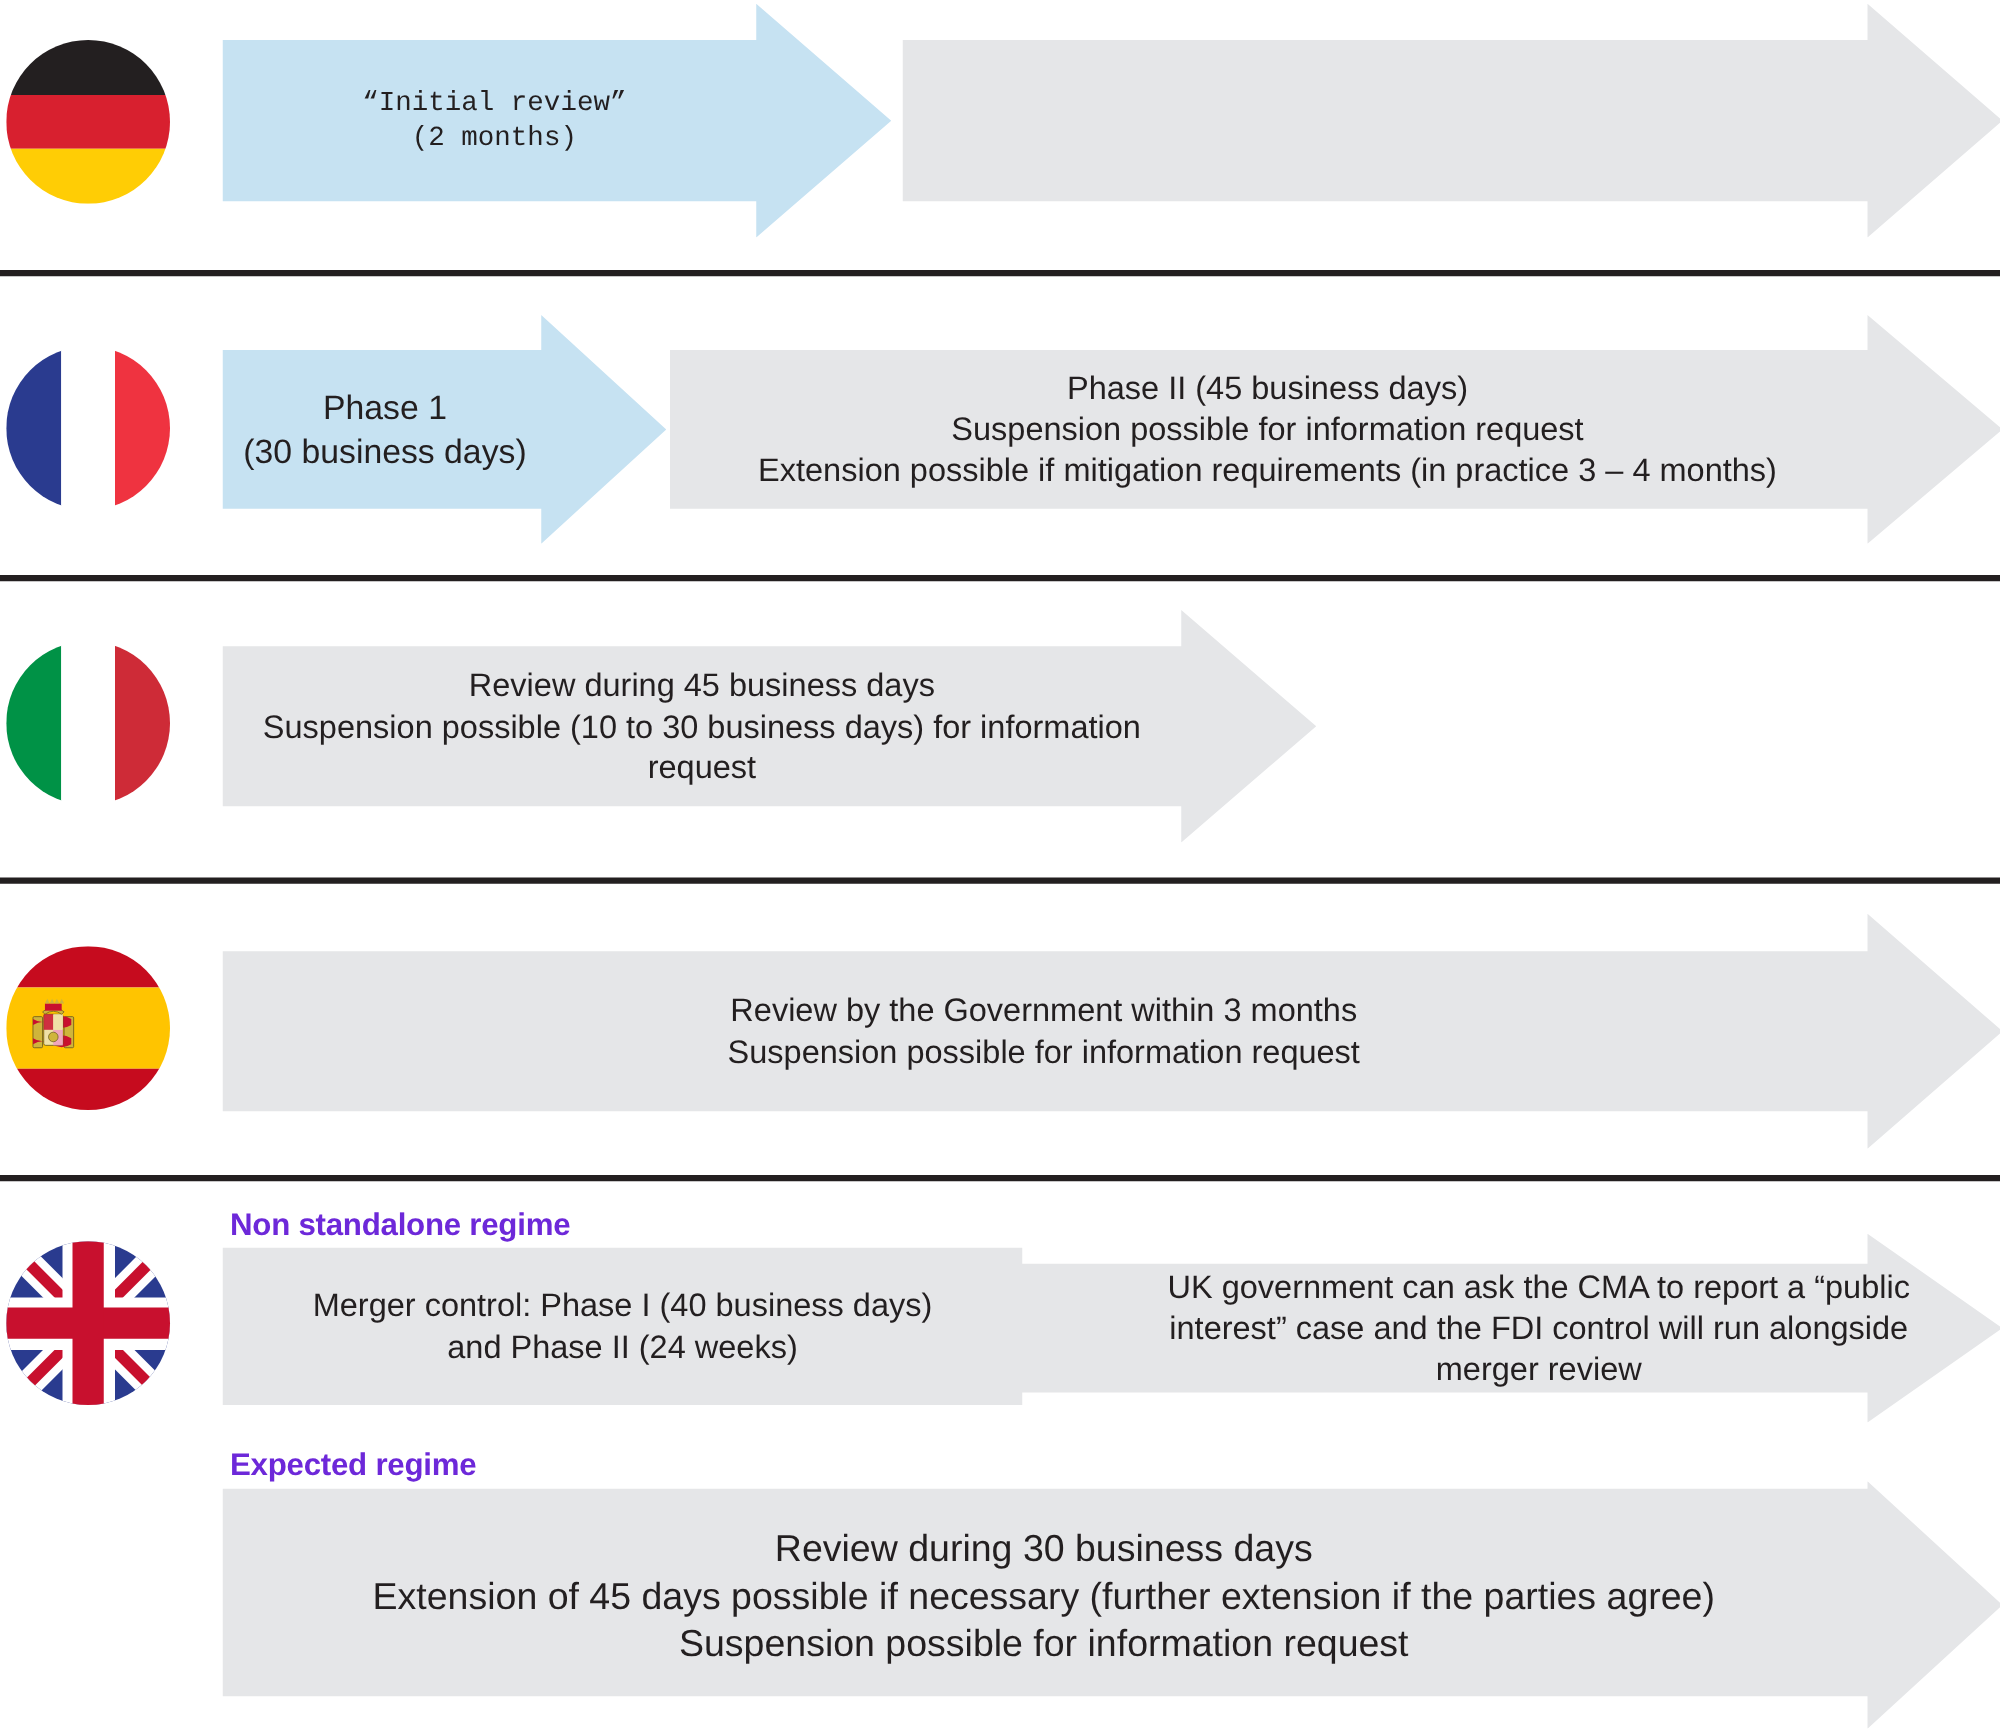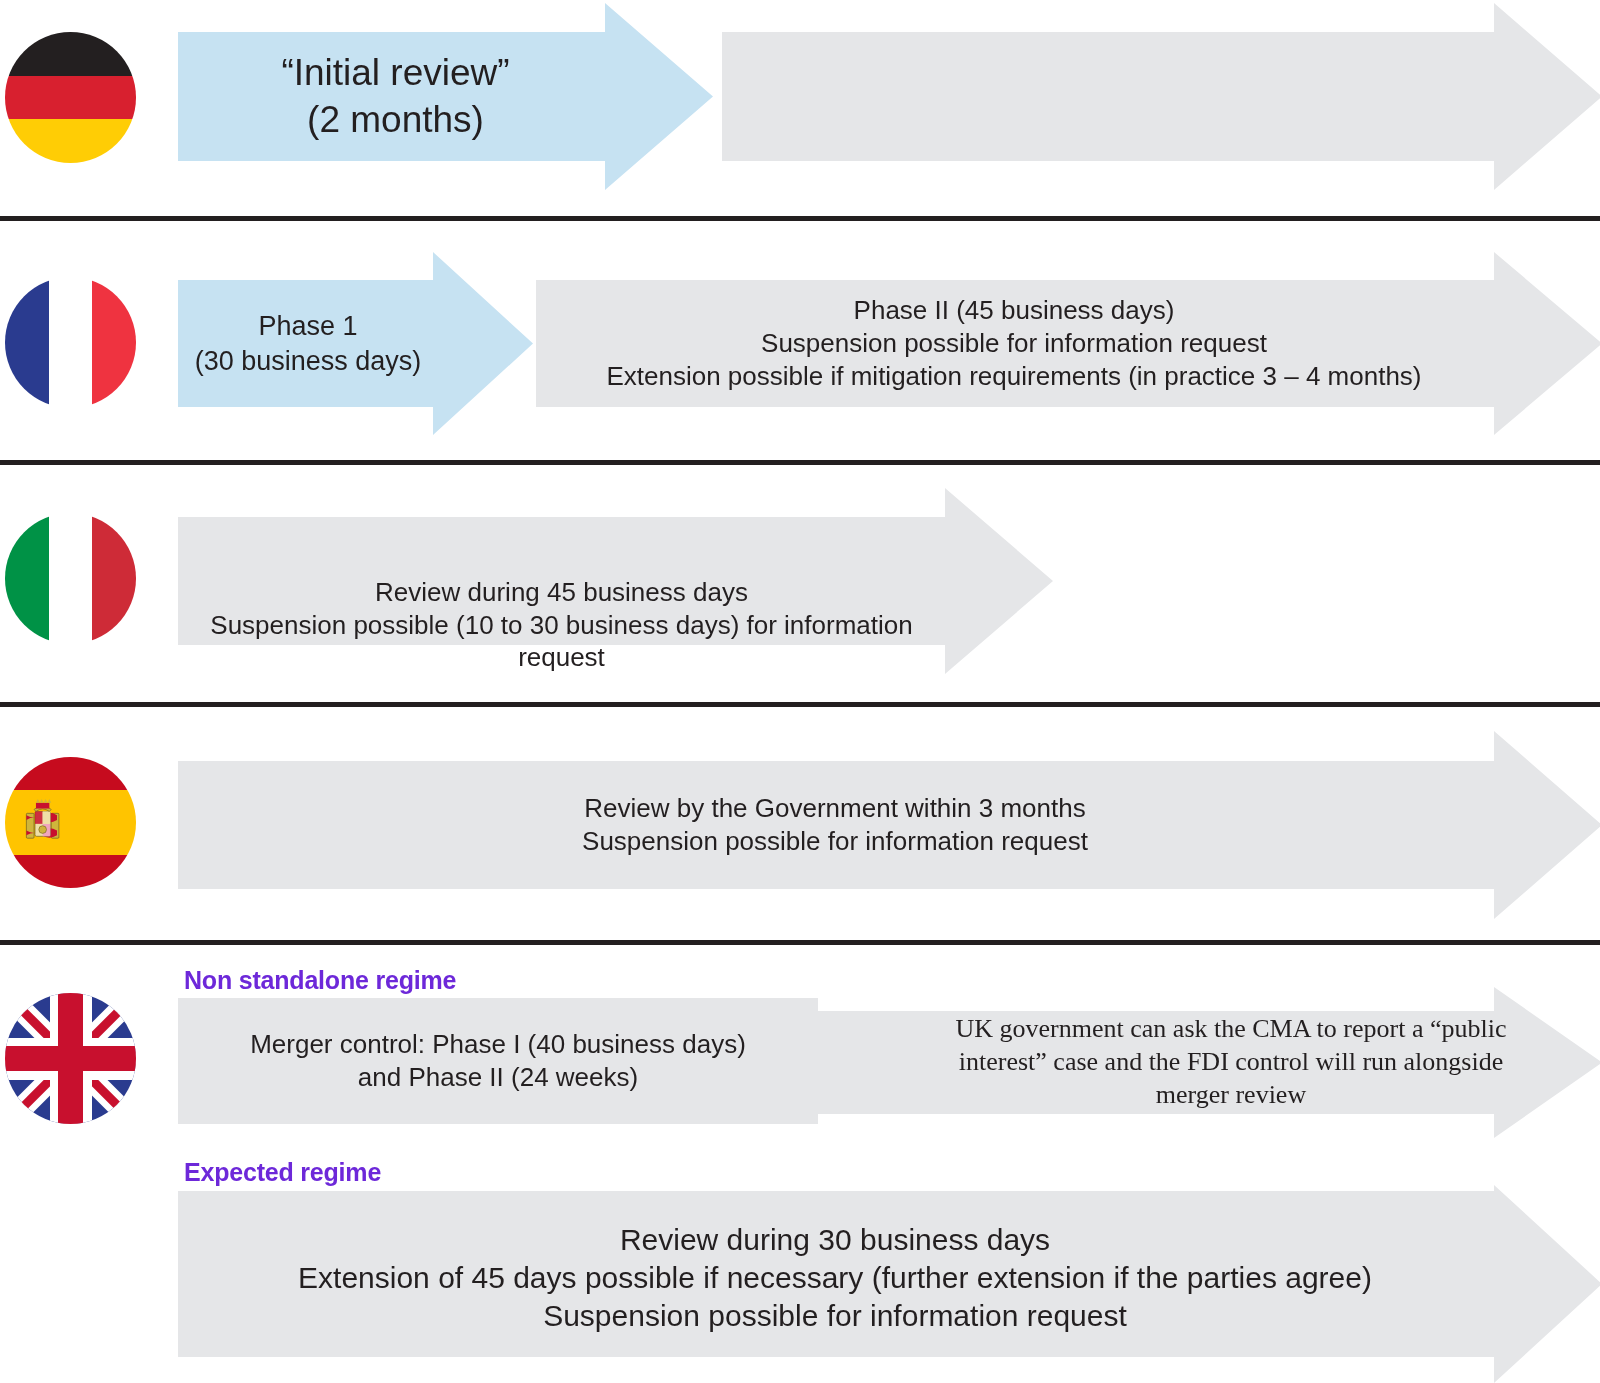--- a/index.html
+++ b/index.html
@@ -161,21 +161,21 @@
   <div class="flag flag-de" style="top:32px;">
     <div class="band b1"></div>
       <div class="band b2"></div>
       <div class="band b3"></div>
   </div>
 
   <div class="arrow" style="left:178px; top:3px; width:535px; height:187px;">
     <svg viewBox="0 0 535 187" preserveAspectRatio="none">
       <polygon points="0,29 427,29 427,0 535,93.5 427,187 427,158 0,158" fill="#c6e2f2"></polygon>
     </svg>
-    <div class="arrow-text" style="font-size:37px; width:420px; margin-right:100px;">“Initial review”
+    <div class="arrow-text" style="font-size:22px; width:420px; margin-right:100px;font-family:Liberation Mono, monospace;">“Initial review”
 (2 months)</div>
   </div>
 
   <div class="arrow" style="left:722px; top:3px; width:880px; height:187px;">
     <svg viewBox="0 0 880 187" preserveAspectRatio="none">
       <polygon points="0,29 772,29 772,0 880,93.5 772,187 772,158 0,158" fill="#e5e6e8"></polygon>
     </svg>
   </div>
 
   <div class="divider" style="top:216px;"></div>
@@ -204,21 +204,21 @@
   </div>
 
   <div class="divider" style="top:460px;"></div>
 
   <div class="flag flag-it" style="top:513px;">
     <div class="vband v1"></div>
       <div class="vband v2"></div>
       <div class="vband v3"></div>
   </div>
 
-  <div class="arrow" style="left:178px; top:488px; width:875px; height:186px;align-items:flex-end;">
+  <div class="arrow" style="left:178px; top:488px; width:875px; height:186px;">
     <svg viewBox="0 0 875 186" preserveAspectRatio="none">
       <polygon points="0,29 767,29 767,0 875,93 767,186 767,157 0,157" fill="#e5e6e8"></polygon>
     </svg>
     <div class="arrow-text" style="font-size:26px; width:760px; margin-right:108px;">Review during 45 business days
 Suspension possible (10 to 30 business days) for information request</div>
   </div>
 
   <div class="divider" style="top:702px;"></div>
 
   <div class="flag flag-es" style="top:757px;">
@@ -274,21 +274,21 @@
 
   <svg class="connector" style="left:823px; top:1048px; width:72px; height:26px;" viewBox="0 0 72 26">
     <line x1="0" y1="13" x2="58" y2="13" stroke="#000000" stroke-width="5"></line>
     <polygon points="58,4 72,13 58,22" fill="#000000"></polygon>
   </svg>
 
   <div class="arrow" style="left:800px; top:987px; width:802px; height:151px;">
     <svg viewBox="0 0 802 151" preserveAspectRatio="none">
       <polygon points="0,24 694,24 694,0 802,75.5 694,151 694,127 0,127" fill="#e5e6e8"></polygon>
     </svg>
-    <div class="arrow-text" style="font-size:26px; width:600px; margin-left:130px; margin-right:70px;font-family:Liberation Serif, serif;">UK government can ask the CMA to report a “public
+    <div class="arrow-text" style="font-size:26px; width:600px; margin-left:130px; margin-right:70px;">UK government can ask the CMA to report a “public
 interest” case and the FDI control will run alongside
 merger review</div>
   </div>
 
   <div class="sub-label" style="left:184px; top:1158px;">Expected regime</div>
 
   <div class="arrow" style="left:178px; top:1185px; width:1424px; height:198px;">
     <svg viewBox="0 0 1424 198" preserveAspectRatio="none">
       <polygon points="0,6 1316,6 1316,0 1424,99 1316,198 1316,172 0,172" fill="#e5e6e8"></polygon>
     </svg>

